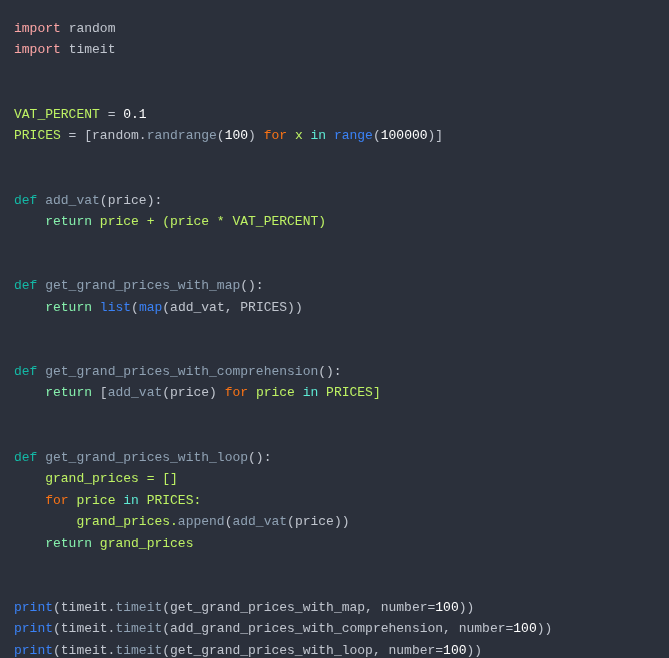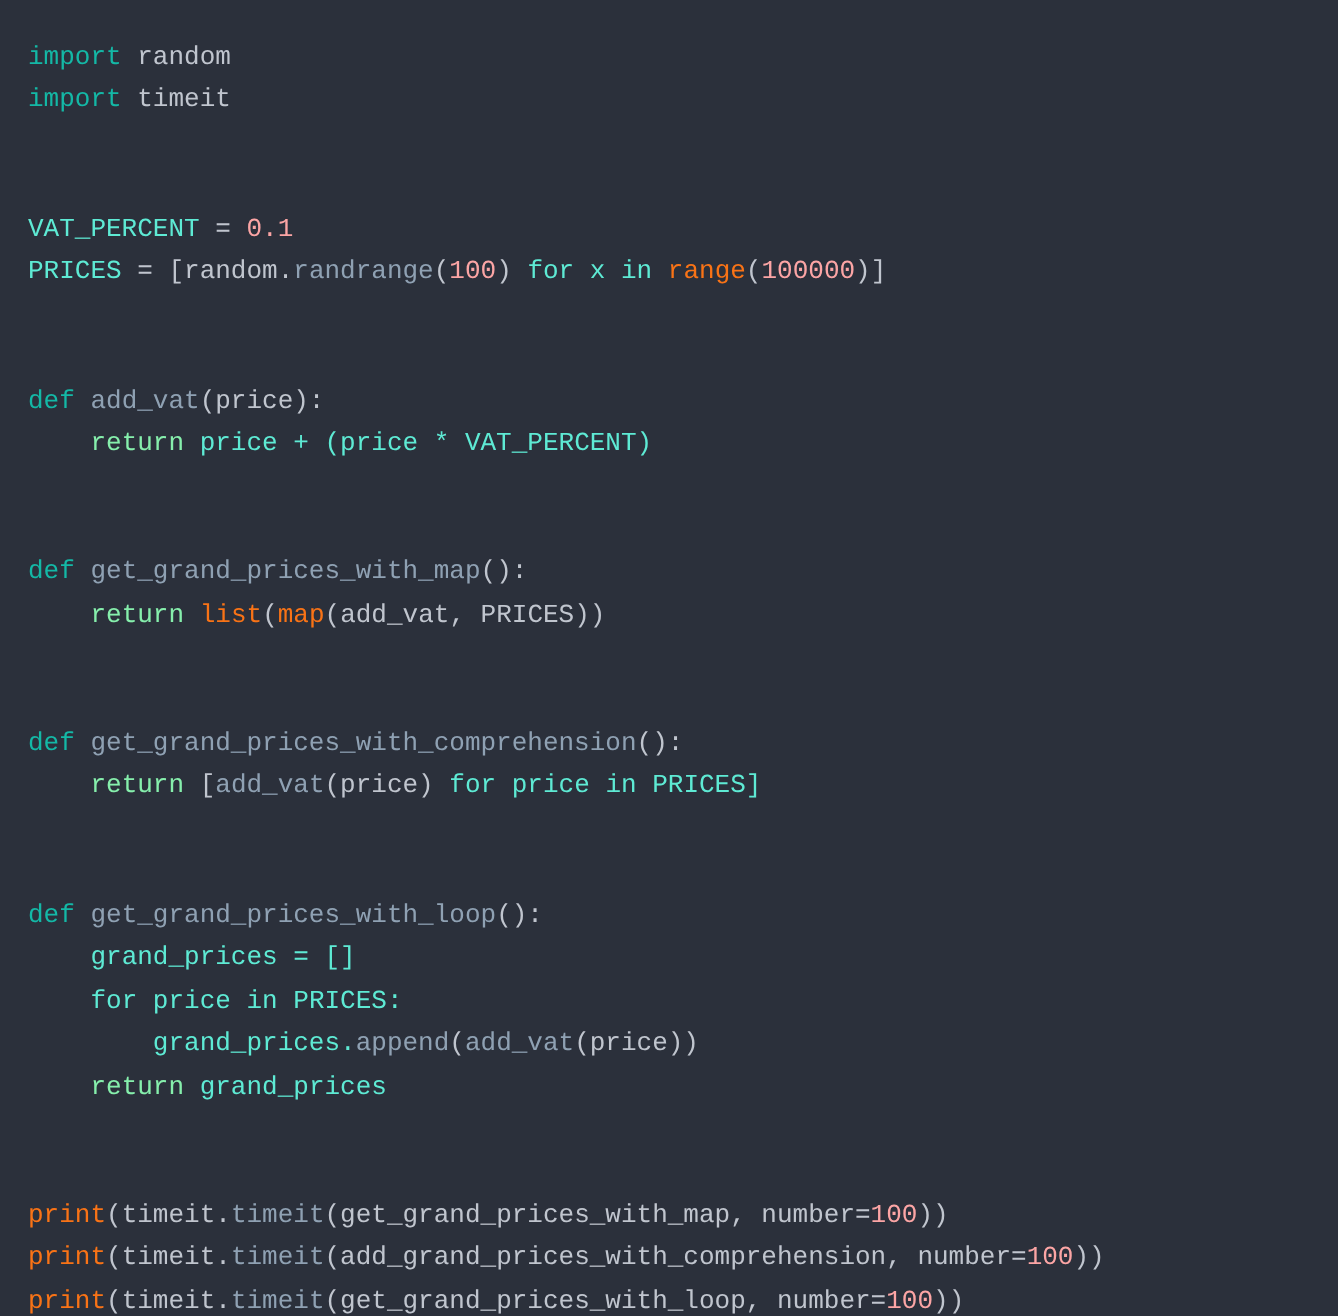--- a/index.html
+++ b/index.html
@@ -10,30 +10,30 @@
     line-height: 1.65;
     color: #c0c5ce;
     padding: 18px 14px;
     width: 669px;
     min-height: 658px;
   }
   pre {
     font-family: inherit;
     white-space: pre;
   }
-  .kw-import { color: #14b8a6; }
-  .kw-for    { color: #5eead4; }
+  .kw-import { color: #fca5a5; }
+  .kw-for    { color: #f97316; }
   .kw-in     { color: #5eead4; }
   .kw-def    { color: #14b8a6; }
   .kw-return { color: #86efac; }
   .module    { color: #c0c5ce; margin-top: 12px; }
-  .name      { color: #5eead4; }
+  .name      { color: #bef264; }
   .fname     { color: #8fa1b3; font-family: Liberation Mono, monospace; }
-  .num       { color: #fca5a5; }
+  .num       { color: #ffffff; }
   .punct     { color: #c0c5ce; }
-  .builtin   { color: #f97316; }
+  .builtin   { color: #3b82f6; }
   .blank { height: 1.65em; }
   .line { display: block; }
 </style>
 </head>
 <body>
 
 <pre><span class="line"><span class="kw-import">import</span> <span class="module">random</span></span><span class="line"><span class="kw-import">import</span> <span class="module">timeit</span></span><span class="blank line"></span><span class="blank line"></span><span class="line"><span class="name">VAT_PERCENT</span><span class="punct"> = </span><span class="num">0.1</span></span><span class="line"><span class="name">PRICES</span><span class="punct"> = [random.</span><span class="fname">randrange</span><span class="punct">(</span><span class="num">100</span><span class="punct">) </span><span class="kw-for">for</span><span class="name"> x </span><span class="kw-in">in</span><span class="builtin"> range</span><span class="punct">(</span><span class="num">100000</span><span class="punct">)]</span></span><span class="blank line"></span><span class="blank line"></span><span class="line"><span class="kw-def">def</span><span> </span><span class="fname">add_vat</span><span class="punct">(price):</span></span><span class="line"><span>    </span><span class="kw-return">return</span><span class="name"> price + (price * VAT_PERCENT)</span></span><span class="blank line"></span><span class="blank line"></span><span class="line"><span class="kw-def">def</span><span> </span><span class="fname">get_grand_prices_with_map</span><span class="punct">():</span></span><span class="line"><span>    </span><span class="kw-return">return</span><span> </span><span class="builtin">list</span><span class="punct">(</span><span class="builtin">map</span><span class="punct">(add_vat, PRICES))</span></span><span class="blank line"></span><span class="blank line"></span><span class="line"><span class="kw-def">def</span><span> </span><span class="fname">get_grand_prices_with_comprehension</span><span class="punct">():</span></span><span class="line"><span>    </span><span class="kw-return">return</span><span class="punct"> [</span><span class="fname">add_vat</span><span class="punct">(price) </span><span class="kw-for">for</span><span class="name"> price </span><span class="kw-in">in</span><span class="name"> PRICES]</span></span><span class="blank line"></span><span class="blank line"></span><span class="line"><span class="kw-def">def</span><span> </span><span class="fname">get_grand_prices_with_loop</span><span class="punct">():</span></span><span class="line"><span>    </span><span class="name">grand_prices = []</span></span><span class="line"><span>    </span><span class="kw-for">for</span><span class="name"> price </span><span class="kw-in">in</span><span class="name"> PRICES:</span></span><span class="line"><span>        </span><span class="name">grand_prices.</span><span class="fname">append</span><span class="punct">(</span><span class="fname">add_vat</span><span class="punct">(price))</span></span><span class="line"><span>    </span><span class="kw-return">return</span><span class="name"> grand_prices</span></span><span class="blank line"></span><span class="blank line"></span><span class="line"><span class="builtin">print</span><span class="punct">(timeit.</span><span class="fname">timeit</span><span class="punct">(get_grand_prices_with_map, number=</span><span class="num">100</span><span class="punct">))</span></span><span class="line"><span class="builtin">print</span><span class="punct">(timeit.</span><span class="fname">timeit</span><span class="punct">(add_grand_prices_with_comprehension, number=</span><span class="num">100</span><span class="punct">))</span></span><span class="line"><span class="builtin">print</span><span class="punct">(timeit.</span><span class="fname">timeit</span><span class="punct">(get_grand_prices_with_loop, number=</span><span class="num">100</span><span class="punct">))</span></span></pre>
 
 </body></html>

